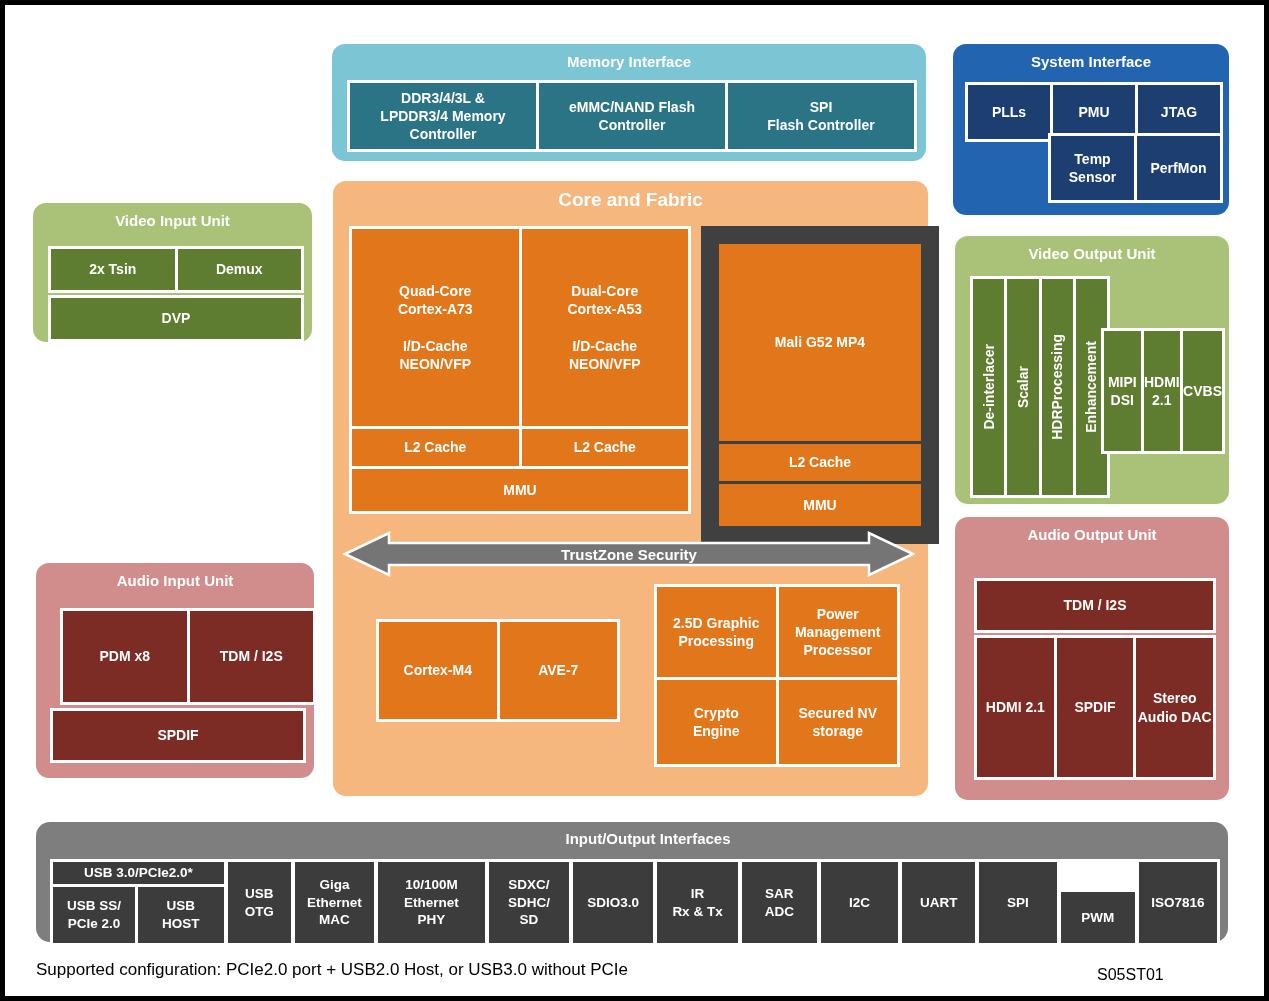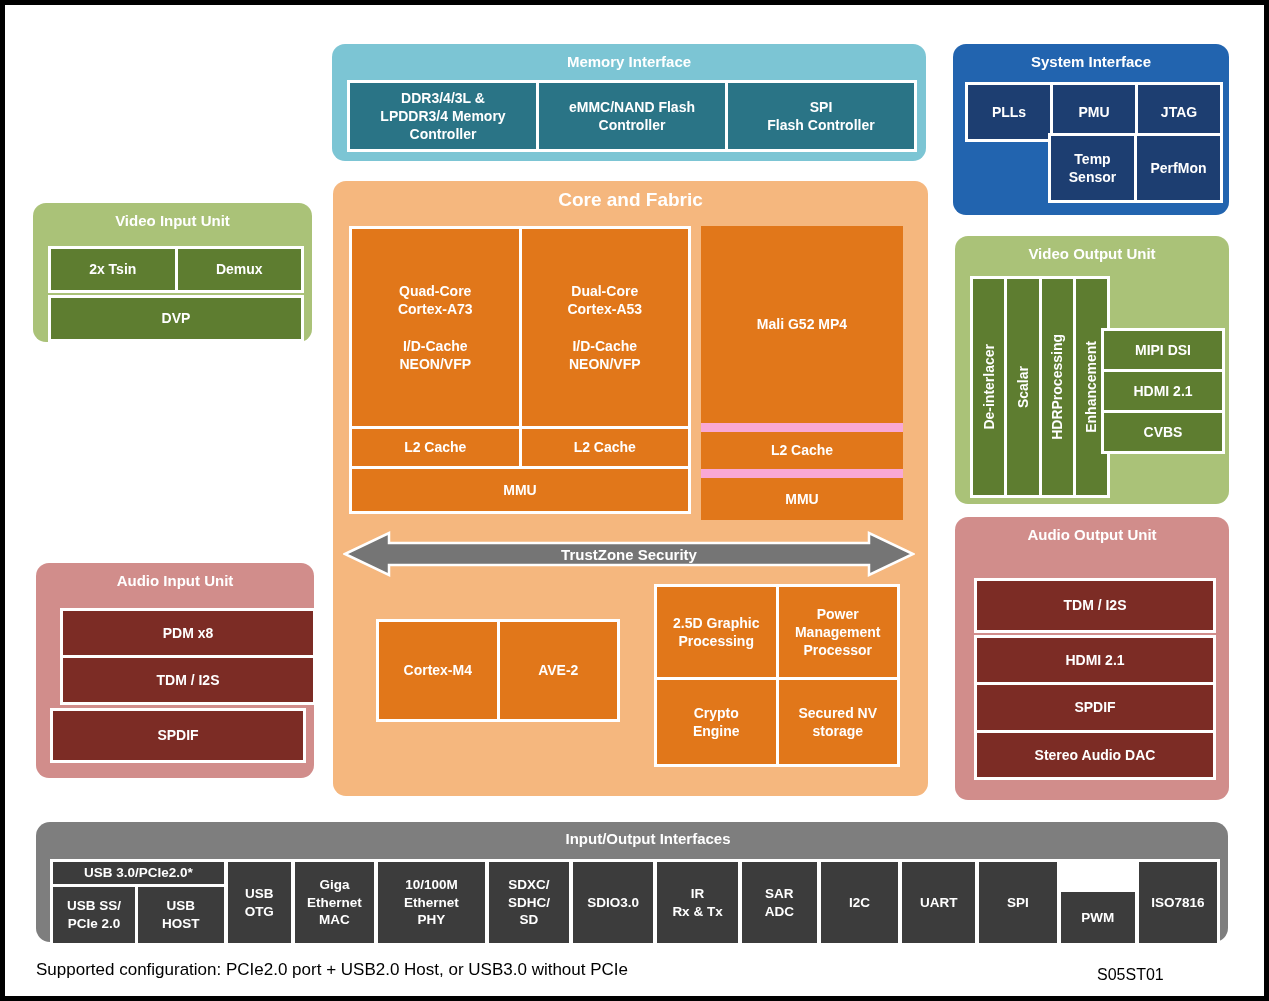--- a/index.html
+++ b/index.html
@@ -46,28 +46,28 @@
   .videoin-unit,.videoout-unit{background:var(--video_bg);}
   .core-unit{background:var(--core_bg);}
   .audioin-unit,.audioout-unit{background:var(--audio_bg);}
   .io-unit{background:var(--io_bg); border-radius:14px;}
   .cpu-grid{
     position:absolute; background:#fff; display:grid; padding:3px; gap:3px;
     grid-template-columns:1fr 1fr; grid-template-rows:197px 37px 42px;
     grid-template-areas:"a73 a53" "l2a l2b" "mmu mmu";
   }
   .gpu-grid{
-    position:absolute; background:#f9a8d4; display:grid; padding:0; gap:9px;
+    position:absolute; background:#404040; display:grid; padding:18px; gap:3px;
     grid-template-columns:1fr; grid-template-rows:197px 37px 42px;
   }
   .sec-grid{
     position:absolute; background:#fff; display:grid; padding:3px; gap:3px;
     grid-template-columns:1fr 1fr; grid-template-rows:90px 84px;
   }
-  .col{flex-direction:column;}
+  .col{}
   .arrow-wrap{position:absolute; left:10px; top:350px; width:572px; height:46px;}
   .arrow-wrap svg{position:absolute; inset:0;}
   .arrow-label{
     position:absolute; inset:0; display:flex; align-items:center; justify-content:center;
     color:#fff; font-weight:bold; font-size:15px;
   }
   .vbar{display:flex; align-items:center; justify-content:center;}
   .vbar span{writing-mode:vertical-rl; transform:rotate(180deg); white-space:nowrap;}
   .io-strip{position:absolute; background:#fff; display:flex; padding:3px; gap:4px;}
   .io-strip .box{font-size:13.5px;}
@@ -149,21 +149,21 @@
 
     <div class="arrow-wrap">
       <svg width="572" height="46" viewBox="0 0 572 46">
         <polygon points="2,23 46,2 46,12 526,12 526,2 570,23 526,44 526,34 46,34 46,44" style="fill:var(--arrow);stroke:#fff;stroke-width:2.5;stroke-linejoin:miter;"></polygon>
       </svg>
       <div class="arrow-label">TrustZone Security</div>
     </div>
 
     <div class="group" style="left:43px;top:438px;width:238px;height:97px;">
       <div class="box orange">Cortex-M4</div>
-      <div class="box orange">AVE-2</div>
+      <div class="box orange">AVE-7</div>
     </div>
 
     <div class="sec-grid" style="left:321px;top:403px;width:240px;">
       <div class="box orange">2.5D Graphic
 Processing</div>
       <div class="box orange">Power
 Management
 Processor</div>
       <div class="box orange">Crypto
 Engine</div>

